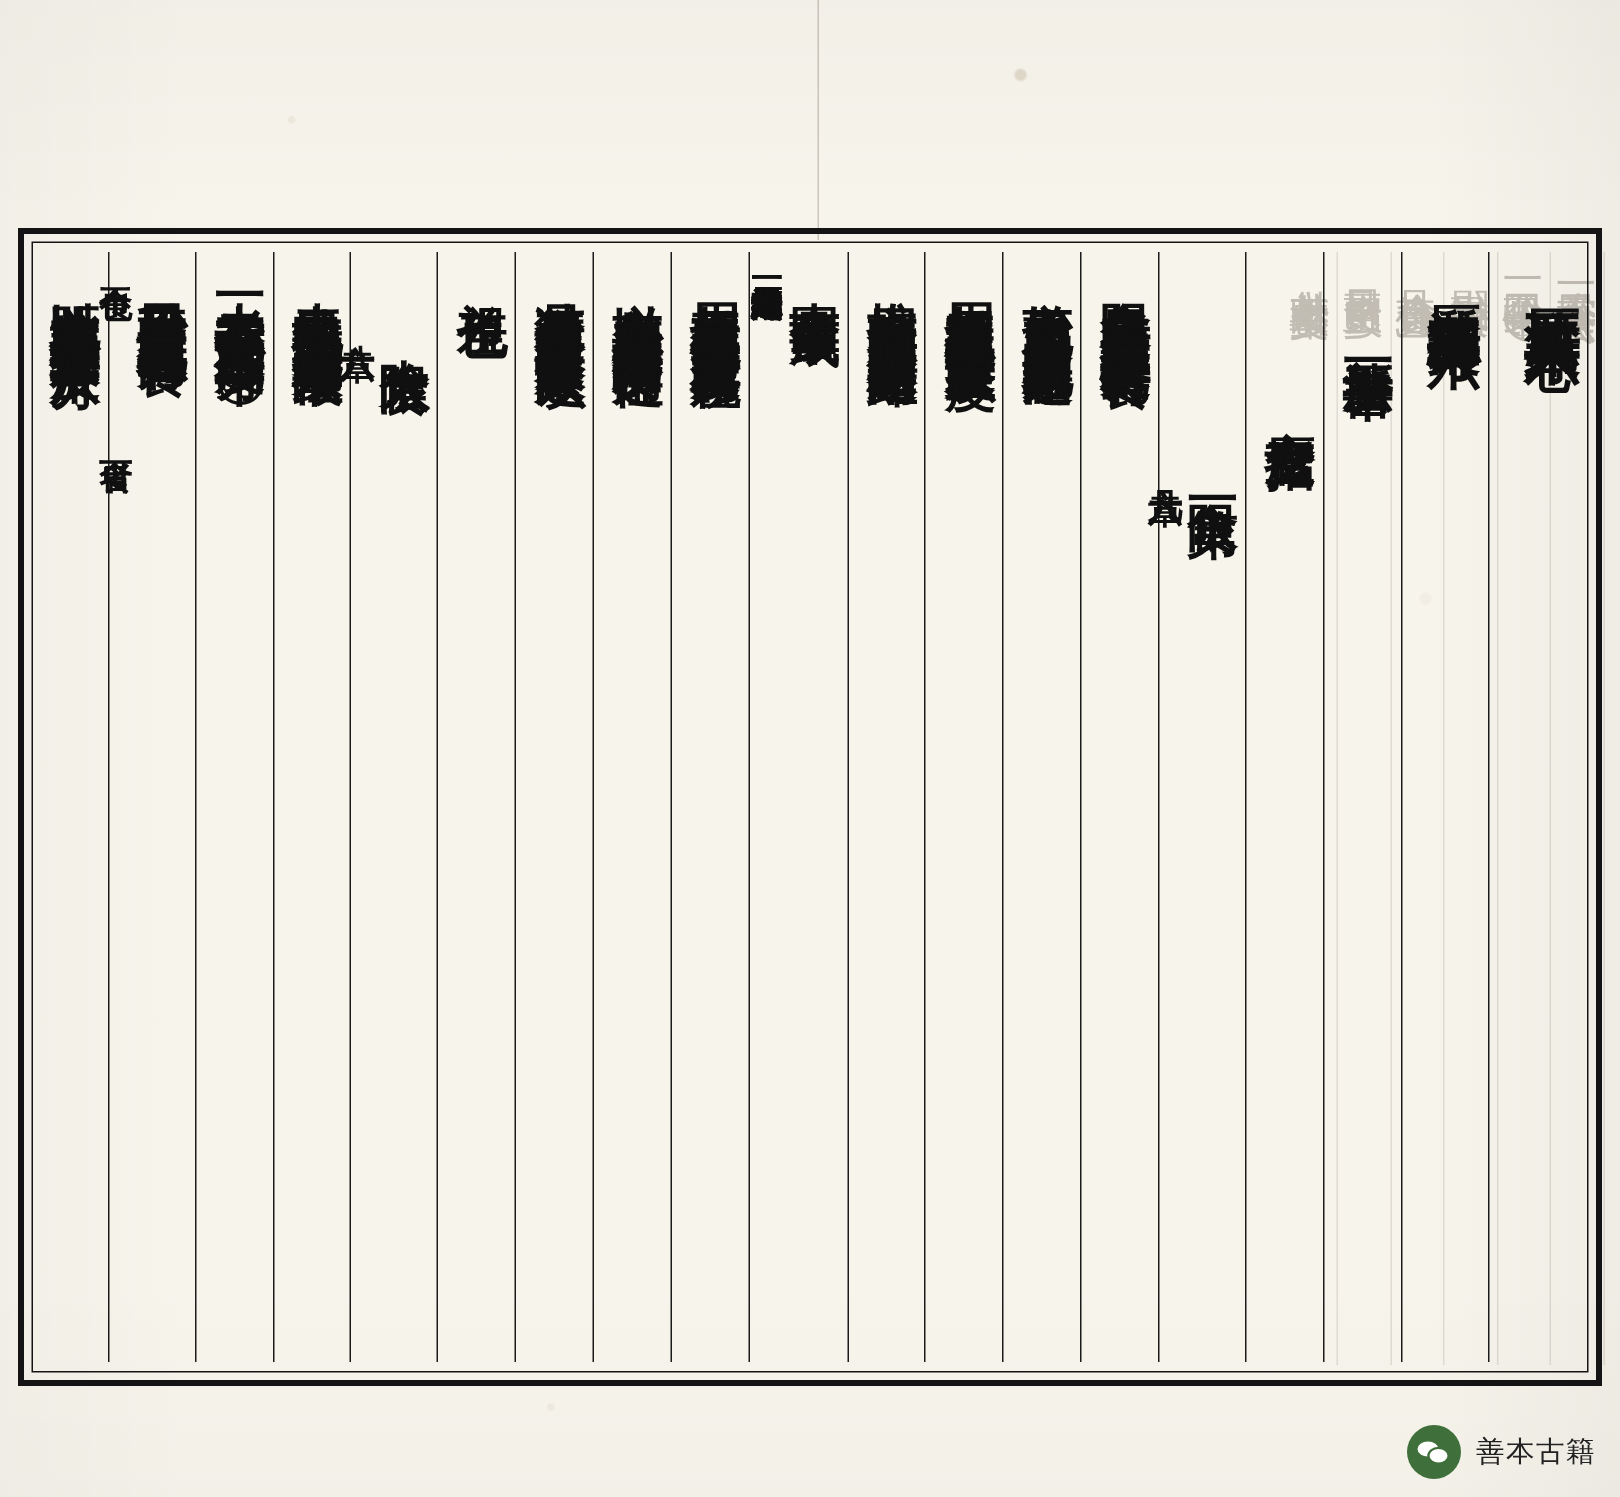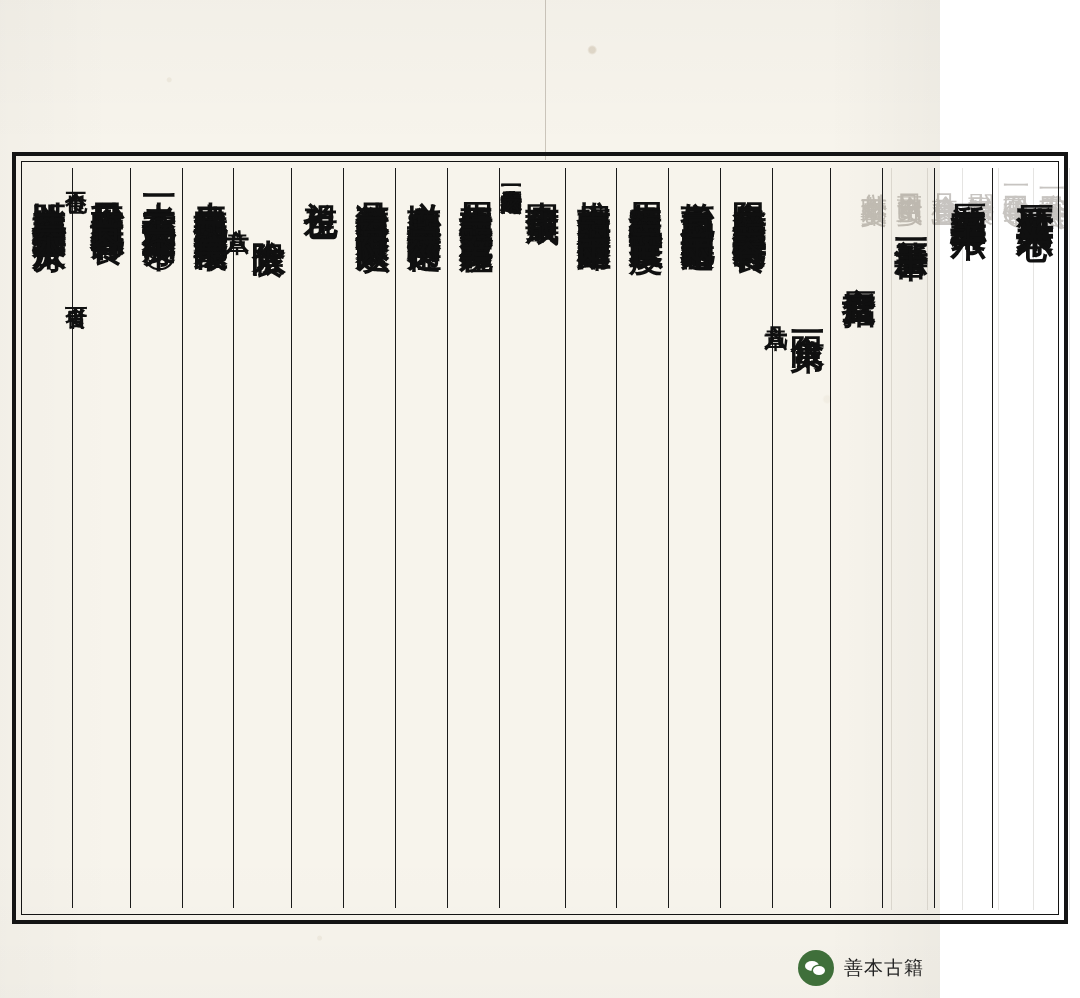--- a/index.html
+++ b/index.html
@@ -10,27 +10,26 @@
   body {
     width: 1080px;
     height: 998px;
     overflow: hidden;
     font-family: "DejaVu Serif", serif;
   }
 
   
   #page {
     position: relative;
-    width: 924px;
+    width: 1080px;
     height: 998px;
     background: #f7f4ec;
     background-image:
       linear-gradient(90deg, rgba(0,0,0,0.02) 0%, rgba(0,0,0,0) 12%, rgba(0,0,0,0) 88%, rgba(0,0,0,0.03) 100%),
       linear-gradient(0deg, rgba(0,0,0,0.015) 0%, rgba(0,0,0,0) 15%, rgba(0,0,0,0) 85%, rgba(0,0,0,0.02) 100%);
-    padding-left: 16px;
   }
   .paper-noise {
     position: absolute;
     inset: 0;
     background:
       radial-gradient(circle at 18% 8%, rgba(190,175,145,0.16) 0 2px, rgba(0,0,0,0) 3px),
       radial-gradient(circle at 63% 5%, rgba(170,150,120,0.30) 0 3px, rgba(0,0,0,0) 5px),
       radial-gradient(circle at 34% 94%, rgba(190,175,145,0.14) 0 2px, rgba(0,0,0,0) 3px),
       radial-gradient(circle at 88% 40%, rgba(190,175,145,0.10) 0 3px, rgba(0,0,0,0) 5px);
     pointer-events: none;

